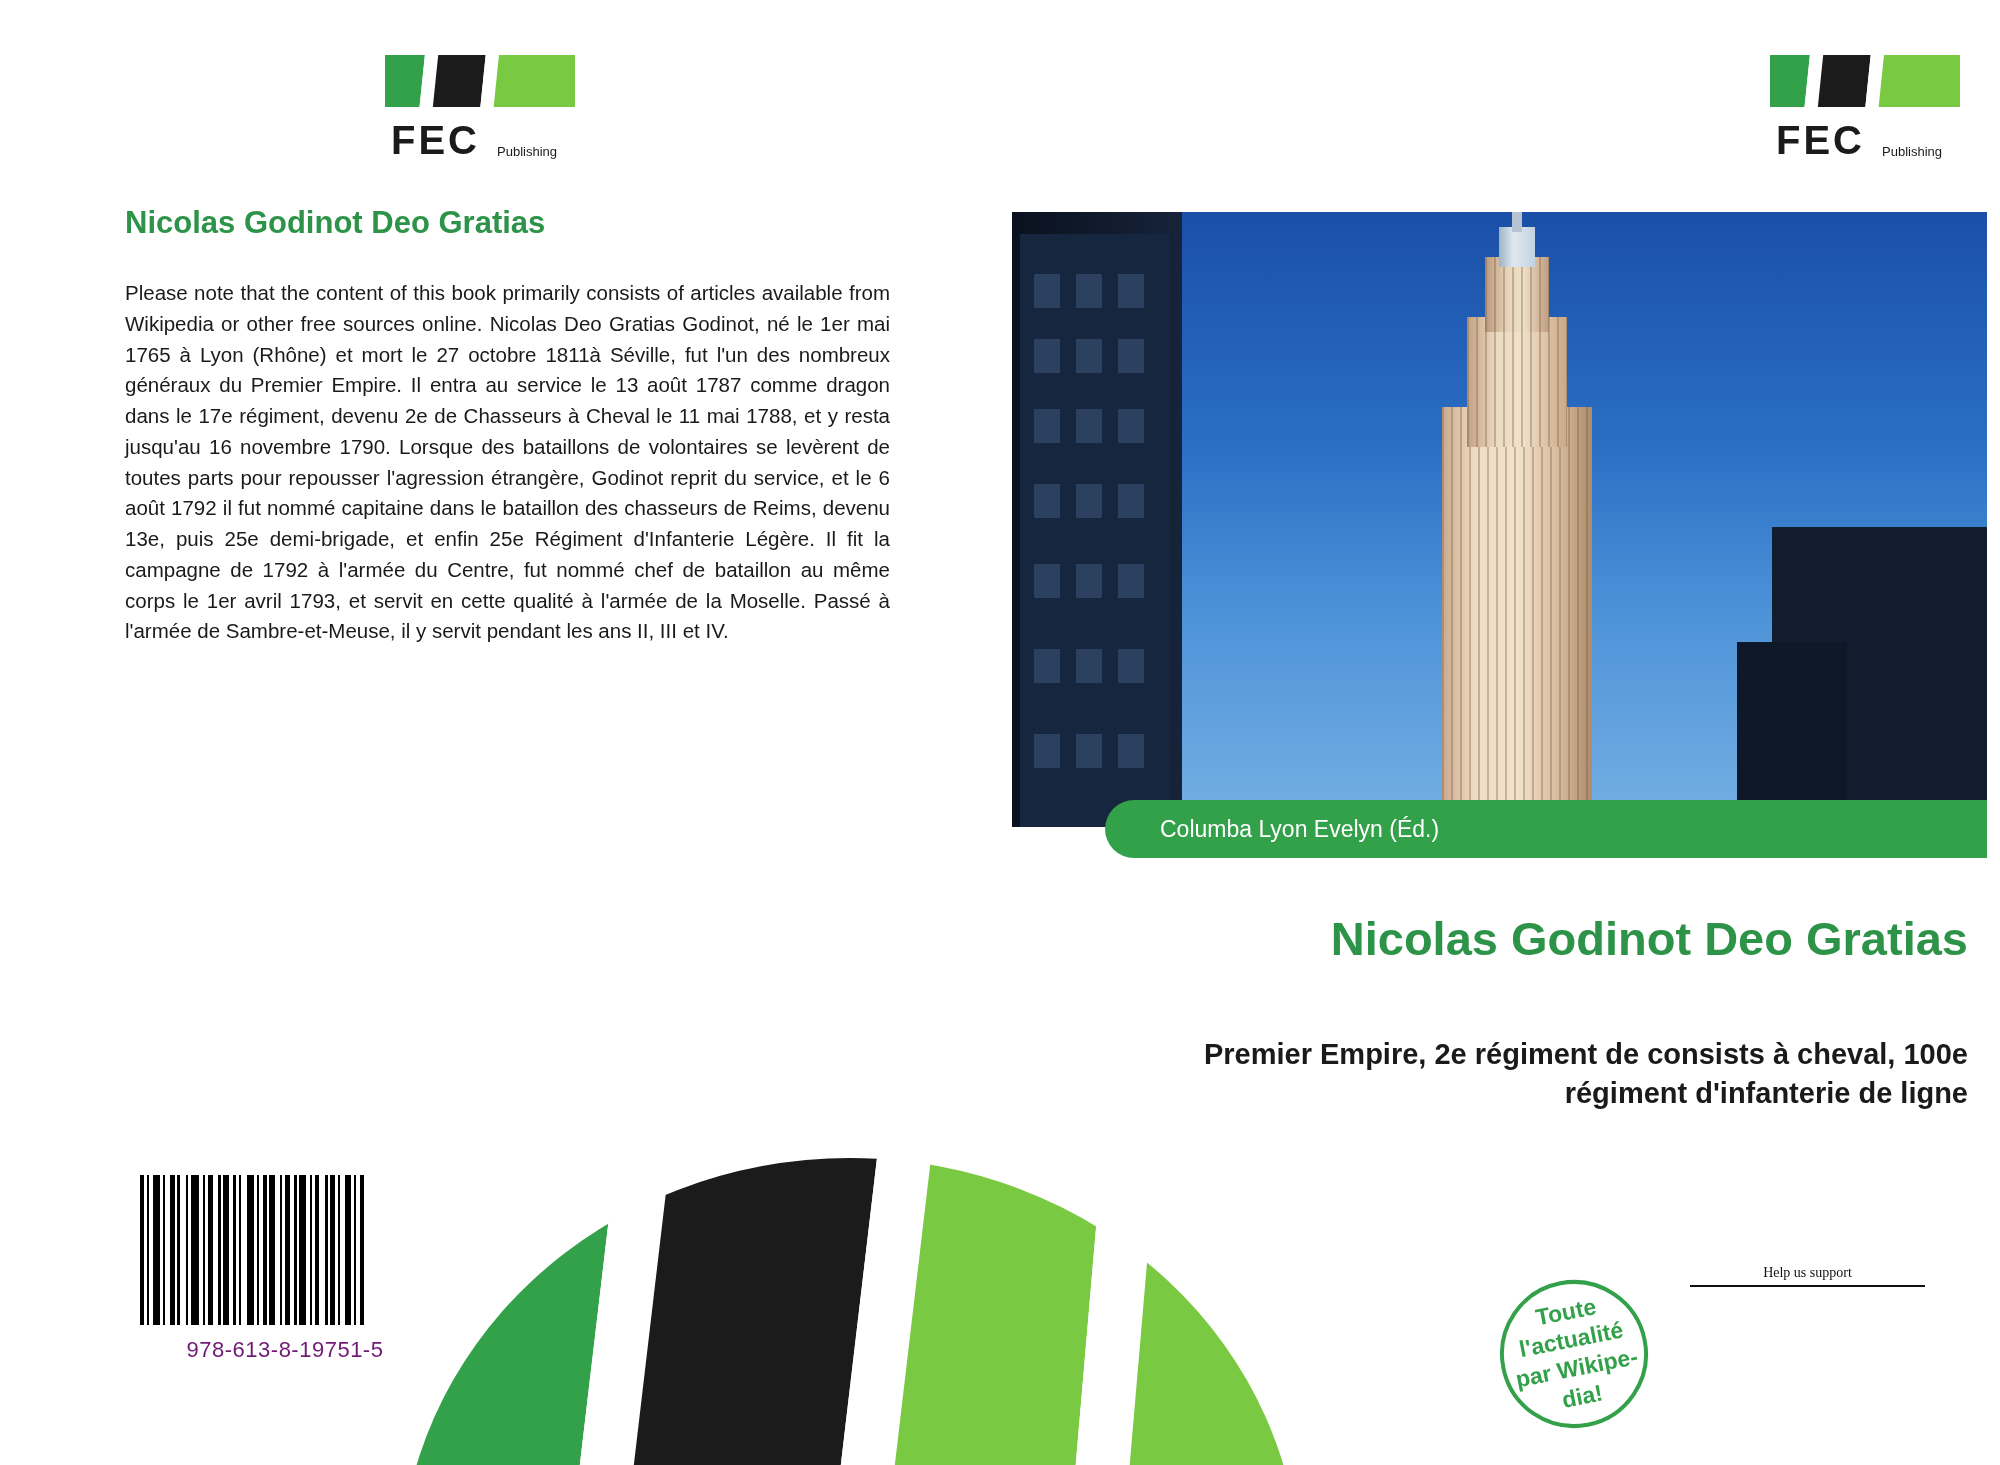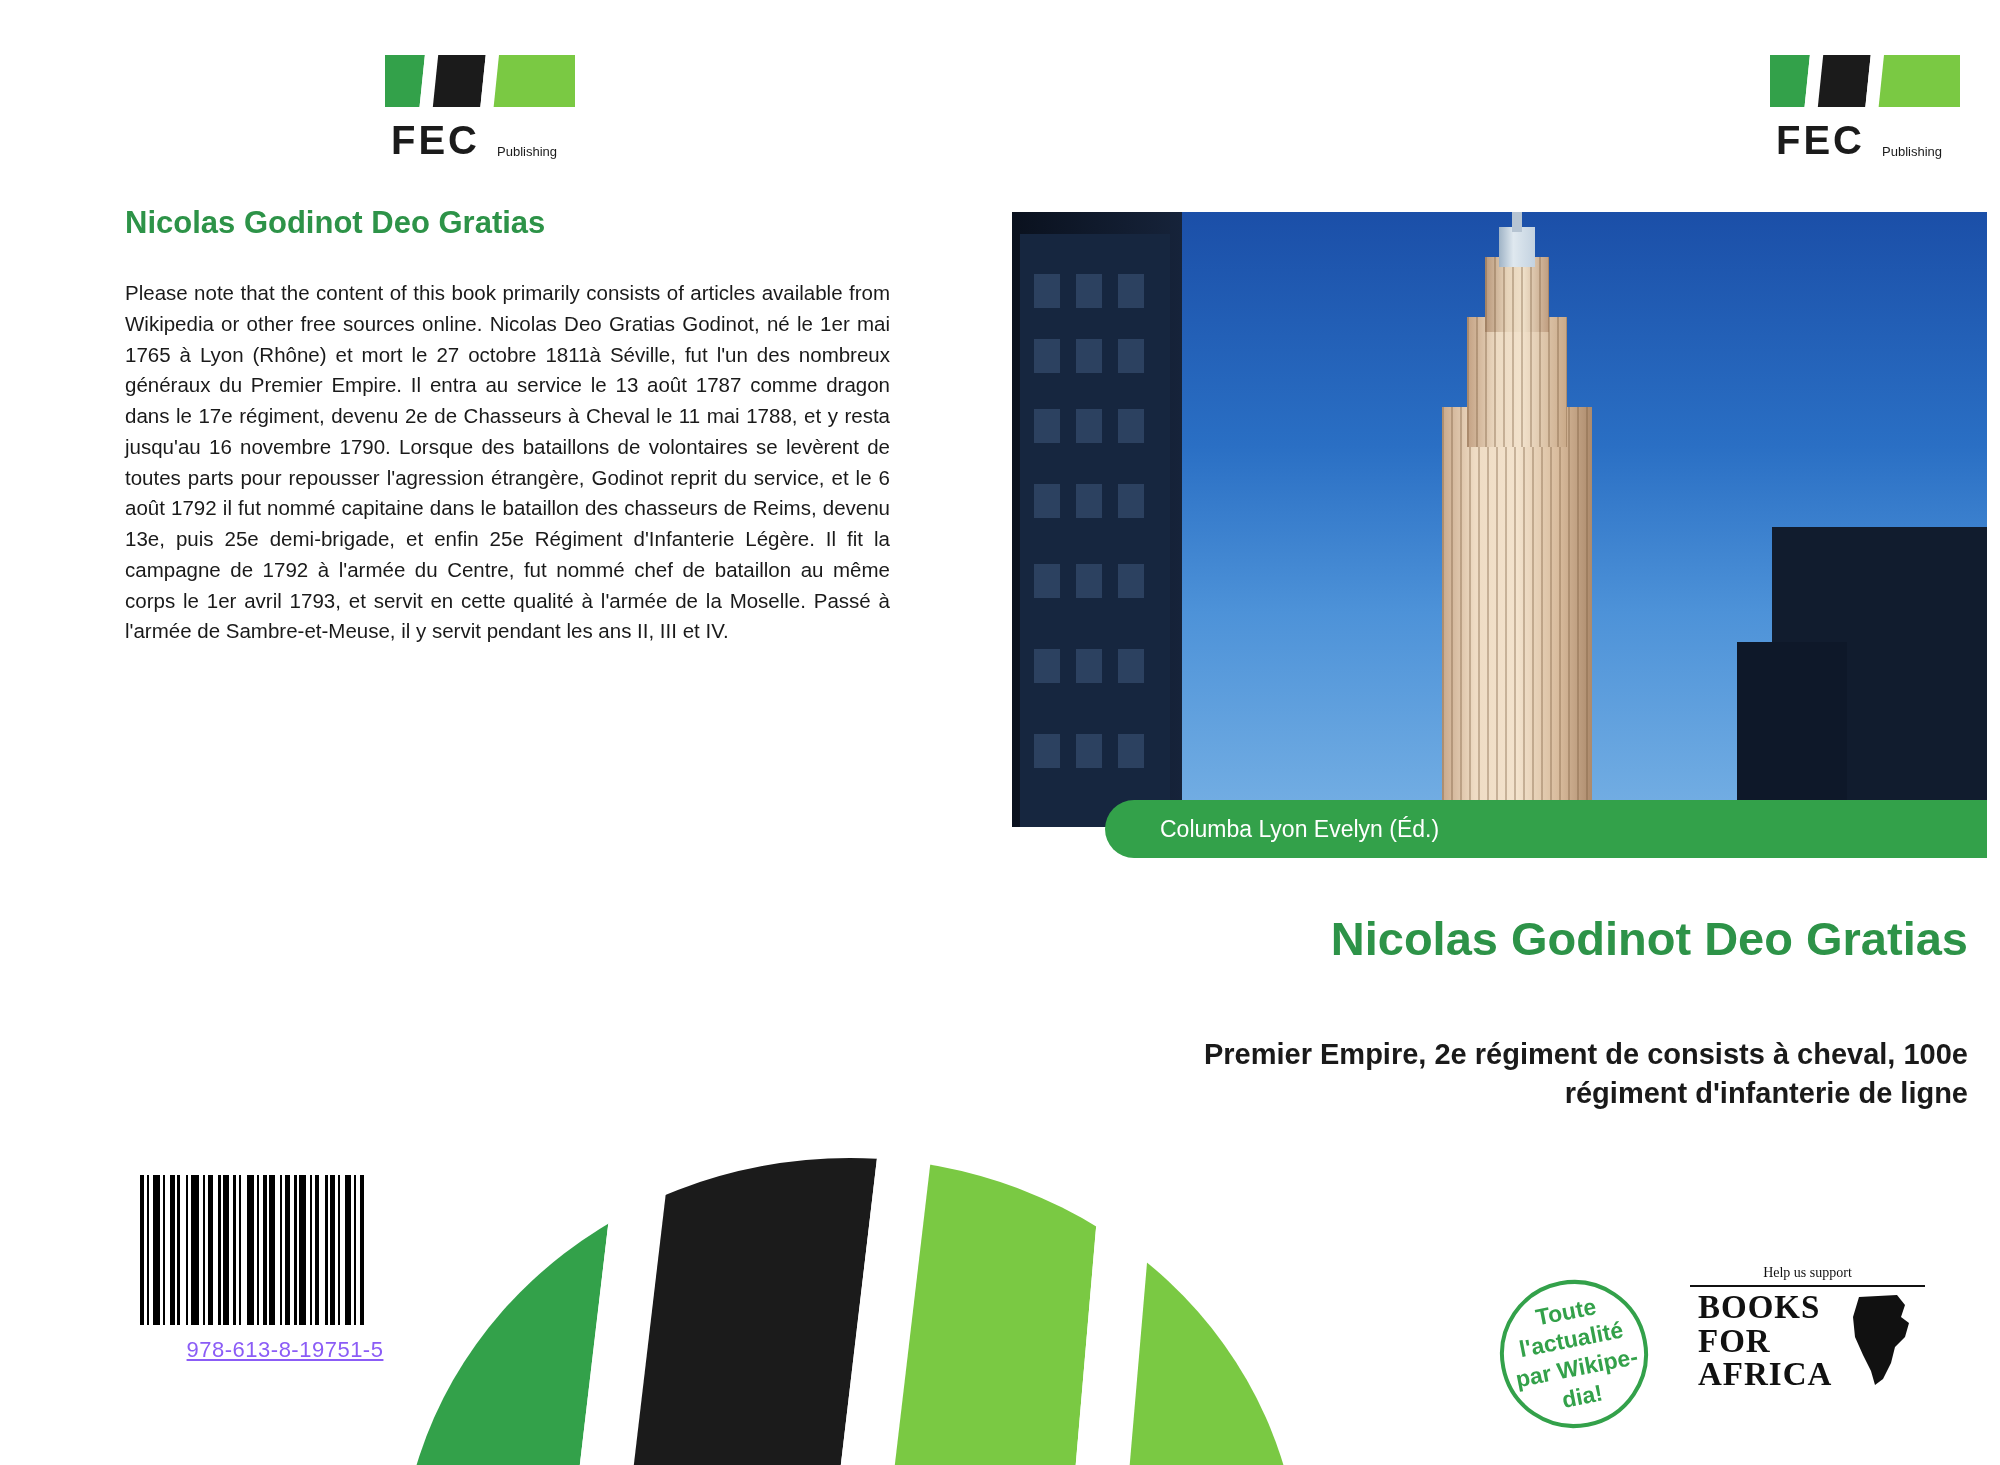--- a/index.html
+++ b/index.html
@@ -104,24 +104,23 @@
     gap: 0;
   }
   .barcode-bars span {
     display: block;
     background: #000;
   }
   .isbn-text {
     margin-top: 12px;
     font-size: 22px;
     letter-spacing: 0.5px;
-    color: #8b5cf6;
+    color: #701a75;
     font-family: "Liberation Sans", sans-serif;
     text-align: center;
-    text-decoration: underline;
   }
 
   
   .bottom-arc {
     position: absolute;
     left: 400px;
     top: 1158px;
     width: 900px;
     height: 420px;
     overflow: hidden;
@@ -498,21 +497,13 @@
 <div class="author-bar">Columba Lyon Evelyn (Éd.)</div>
 
 <div class="front-title">Nicolas Godinot Deo Gratias</div>
 <div class="front-subtitle">Premier Empire, 2e régiment de consists à cheval, 100e régiment d'infanterie de ligne</div>
 
 <div class="wiki-stamp">Toute l'actualité par Wikipe-dia!</div>
 
 <div class="bfa">
   <div class="bfa-help">Help us support</div>
   <div class="bfa-rule"></div>
-  <div class="bfa-main">
-    <svg class="bfa-africa" viewBox="0 0 74 95">
-      <path fill="#111" d="M14 4 L52 2 L60 12 L56 24 L64 30 L60 44 L50 54 L46 70 L38 86 L30 92 L26 78 L18 62 L10 44 L8 24 Z"></path>
-    </svg>
-    <div>BOOKS</div>
-    <div>FOR</div>
-    <div>AFRICA</div>
-  </div>
 </div>
 
 </body></html>

